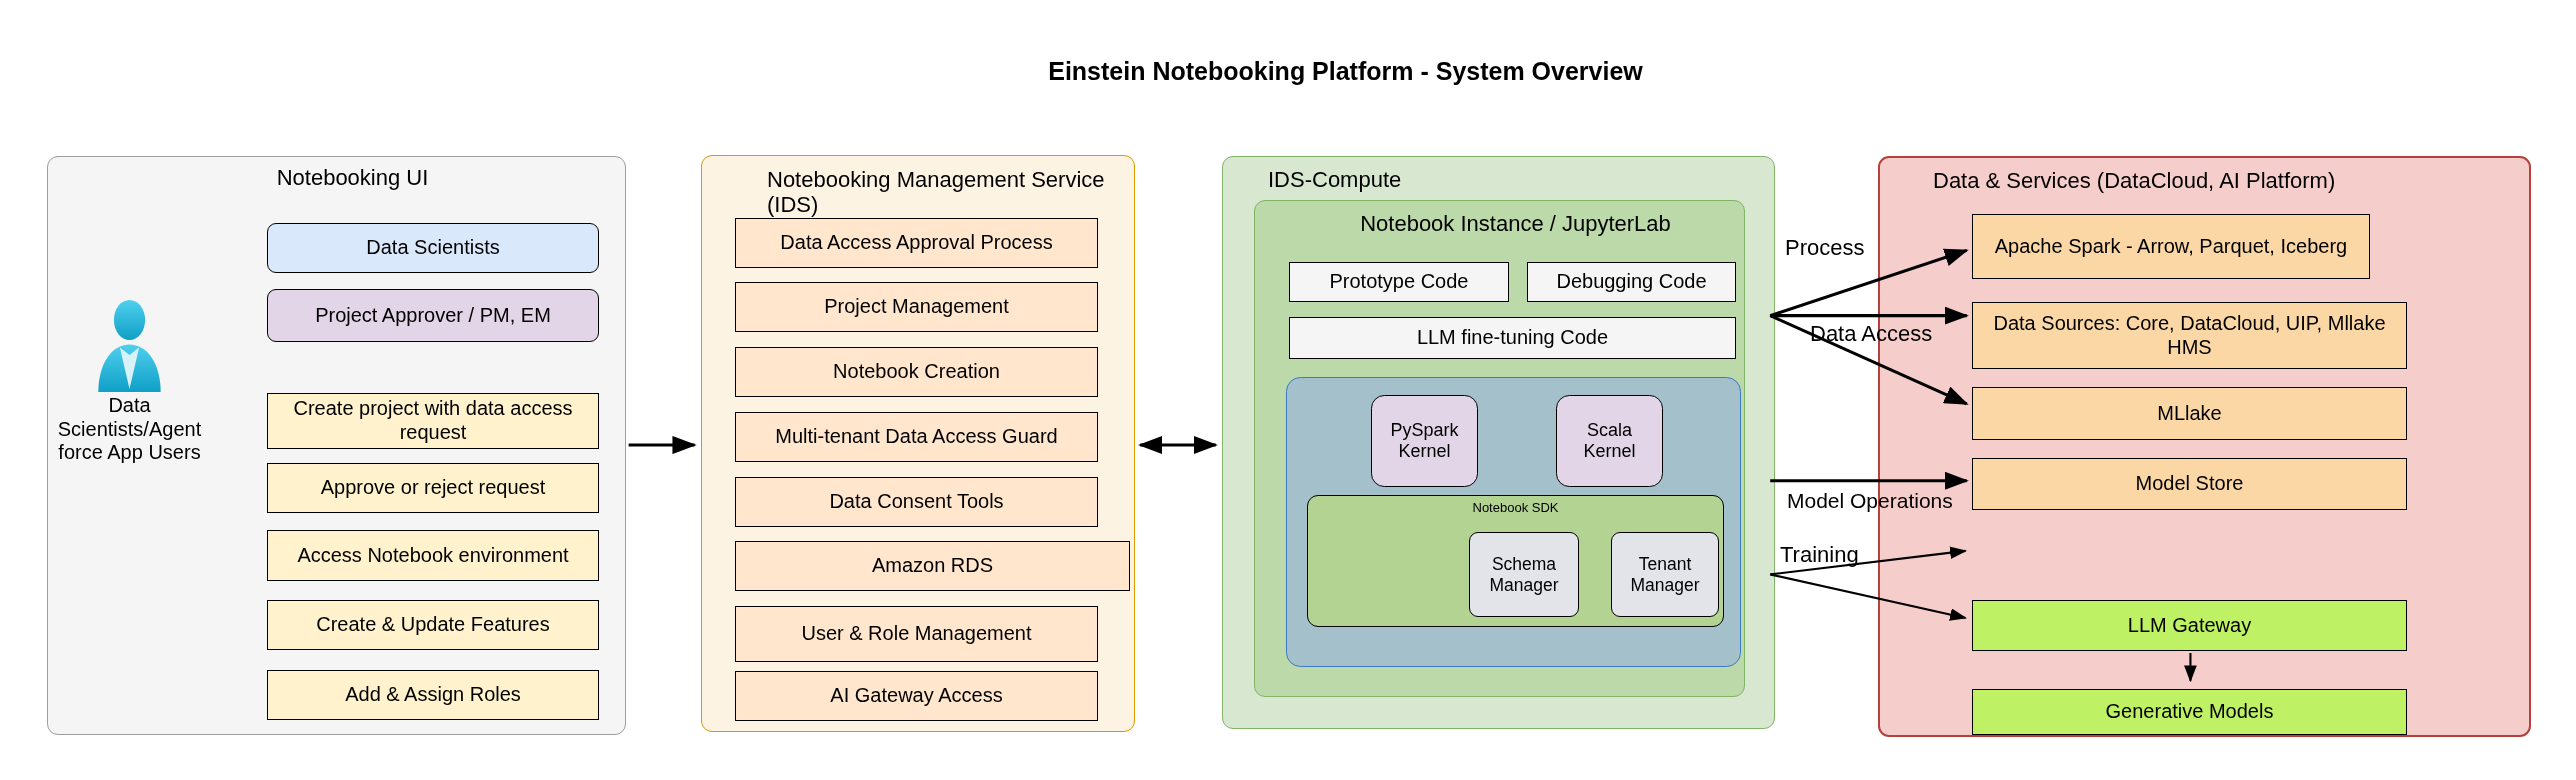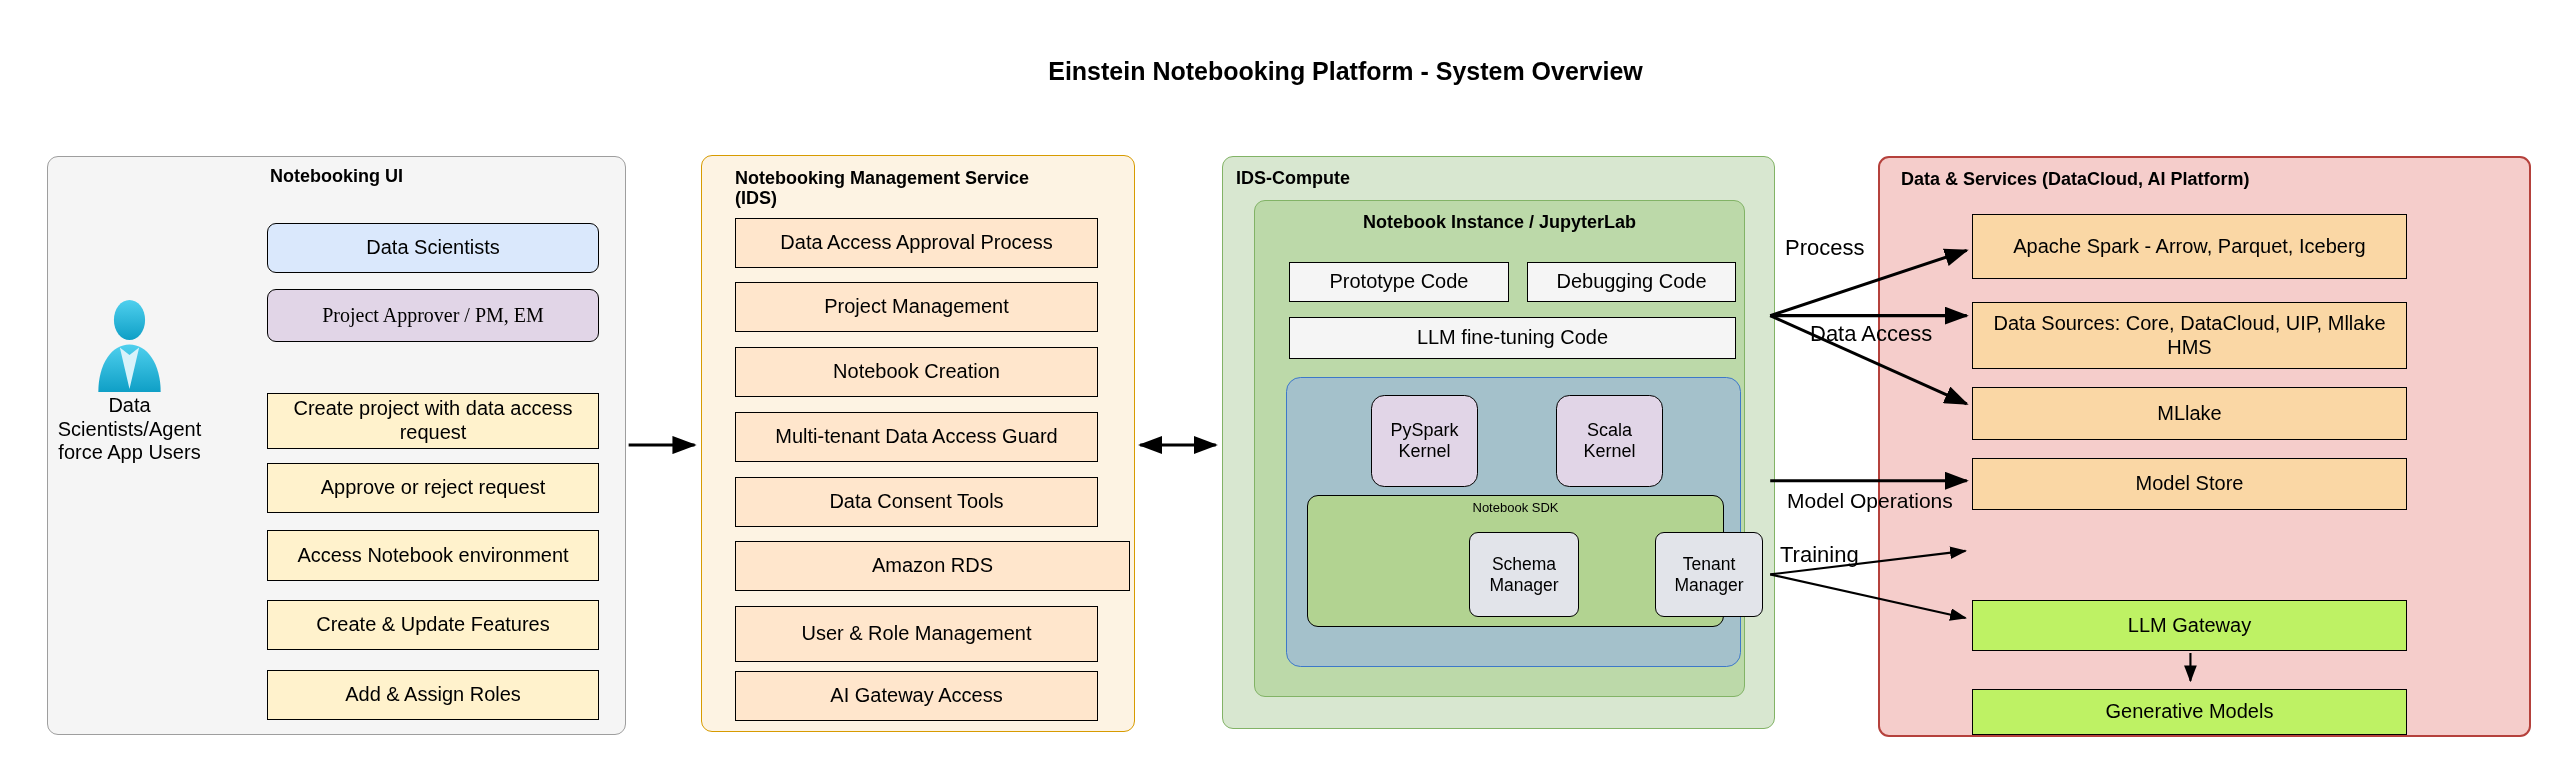--- a/index.html
+++ b/index.html
@@ -1,20 +1,20 @@
 <!DOCTYPE html>
 <html style="font-size:9.7px"><head>
 <meta charset="utf-8">
 <style>
   html,body{margin:0;padding:0;background:#ffffff;}
   #canvas{position:relative;width:2576px;height:780px;background:#ffffff;
           font-family:"Liberation Sans",sans-serif;color:#000;overflow:hidden;}
   .abs{position:absolute;box-sizing:border-box;}
   .section{position:absolute;box-sizing:border-box;border-radius:11px;z-index:1;}
-  .sec-title{position:absolute;box-sizing:border-box;font-weight:bold;font-size:18px;z-index:3;line-height:1.12;}
+  .sec-title{position:absolute;box-sizing:border-box;font-weight:normal;font-size:22px;z-index:3;line-height:1.12;padding-left:32px;}
   .box{position:absolute;box-sizing:border-box;border:1.8px solid #000;display:flex;align-items:center;
        justify-content:center;text-align:center;font-size:20px;line-height:1.18;z-index:2;padding:2.4px 8.5px;}
   .rounded{border-radius:9px;}
   .rounded-lg{border-radius:13.3px;}
   .pre{white-space:pre-line;}
   .blue-actor{background:#dae8fc;}
   .purple{background:#e1d5e7;}
   .yellow{background:#fff2cc;}
   .peach{background:#ffe6cc;}
   .code{background:#f5f5f5;}
@@ -40,21 +40,21 @@
 <body>
 
 <div id="canvas">
 
   <div id="page-title">Einstein Notebooking Platform - System Overview</div>
 
   <div class="section s1" style="left:47px;top:156px;width:579px;height:579px;"></div>
   <div class="sec-title" style="left:47px;top:166px;width:579px;text-align:center;">Notebooking UI</div>
 
   <div class="box blue-actor rounded" style="left:267px;top:223px;width:332px;height:50px;">Data Scientists</div>
-  <div class="box purple rounded" style="left:267px;top:289px;width:332px;height:53px;font-family:Liberation Serif, serif;">Project Approver / PM, EM</div>
+  <div class="box purple rounded" style="left:267px;top:289px;width:332px;height:53px;">Project Approver / PM, EM</div>
 
   <div class="abs" style="left:92px;top:300px;width:75px;height:92px;z-index:3;">
     <svg width="75" height="92" viewBox="0 0 100 124" xmlns="http://www.w3.org/2000/svg">
       <defs>
         <linearGradient id="cyanGrad" x1="0" y1="0" x2="0" y2="1">
           <stop offset="0" stop-color="#4fd0ee"></stop>
           <stop offset="1" stop-color="#0f9fc6"></stop>
         </linearGradient>
       </defs>
       <ellipse cx="50" cy="27" rx="21" ry="27" fill="url(#cyanGrad)"></ellipse>
@@ -97,26 +97,26 @@
 
   <div class="section s3-runtime" style="left:1286px;top:377px;width:455px;height:290px;z-index:3;"></div>
 
   <div class="box purple rounded-lg kernel-text" style="left:1371px;top:395px;width:107px;height:92px;z-index:4;">PySpark Kernel</div>
   <div class="box purple rounded-lg kernel-text" style="left:1556px;top:395px;width:107px;height:92px;z-index:4;">Scala Kernel</div>
 
   <div class="section s3-sdk" style="left:1307px;top:495px;width:417px;height:132px;z-index:4;"></div>
   <div class="abs" style="left:1307px;top:500px;width:417px;text-align:center;font-size:13px;z-index:5;">Notebook SDK</div>
 
   <div class="box graybox rounded small-text" style="left:1469px;top:532px;width:110px;height:85px;z-index:5;">Schema Manager</div>
-  <div class="box graybox rounded small-text" style="left:1611px;top:532px;width:108px;height:85px;z-index:5;margin-left:44px;">Tenant Manager</div>
+  <div class="box graybox rounded small-text" style="left:1611px;top:532px;width:108px;height:85px;z-index:5;">Tenant Manager</div>
 
   <div class="section s4" style="left:1878px;top:156px;width:653px;height:581px;"></div>
   <div class="sec-title" style="left:1901px;top:169px;width:605px;">Data &amp; Services (DataCloud, AI Platform)</div>
 
-  <div class="box orange" style="left:1972px;top:214px;width:435px;height:65px;">Apache Spark - Arrow, Parquet, Iceberg</div>
+  <div class="box orange" style="left:1972px;top:214px;width:398px;height:65px;">Apache Spark - Arrow, Parquet, Iceberg</div>
   <div class="box orange" style="left:1972px;top:302px;width:435px;height:67px;">Data Sources: Core, DataCloud, UIP, Mllake HMS</div>
   <div class="box orange" style="left:1972px;top:387px;width:435px;height:53px;">MLlake</div>
   <div class="box orange" style="left:1972px;top:458px;width:435px;height:52px;">Model Store</div>
   <div class="box redbox" style="left:1972px;top:600px;width:435px;height:51px;">LLM Gateway</div>
   <div class="box redbox" style="left:1972px;top:689px;width:435px;height:46px;">Generative Models</div>
 
   <div class="flow-label" style="left:1785px;top:235px;">Process</div>
   <div class="flow-label" style="left:1810px;top:321px;">Data Access</div>
   <div class="flow-label" style="left:1787px;top:489px;font-size:21px;">Model Operations</div>
   <div class="flow-label" style="left:1780px;top:542px;">Training</div>

